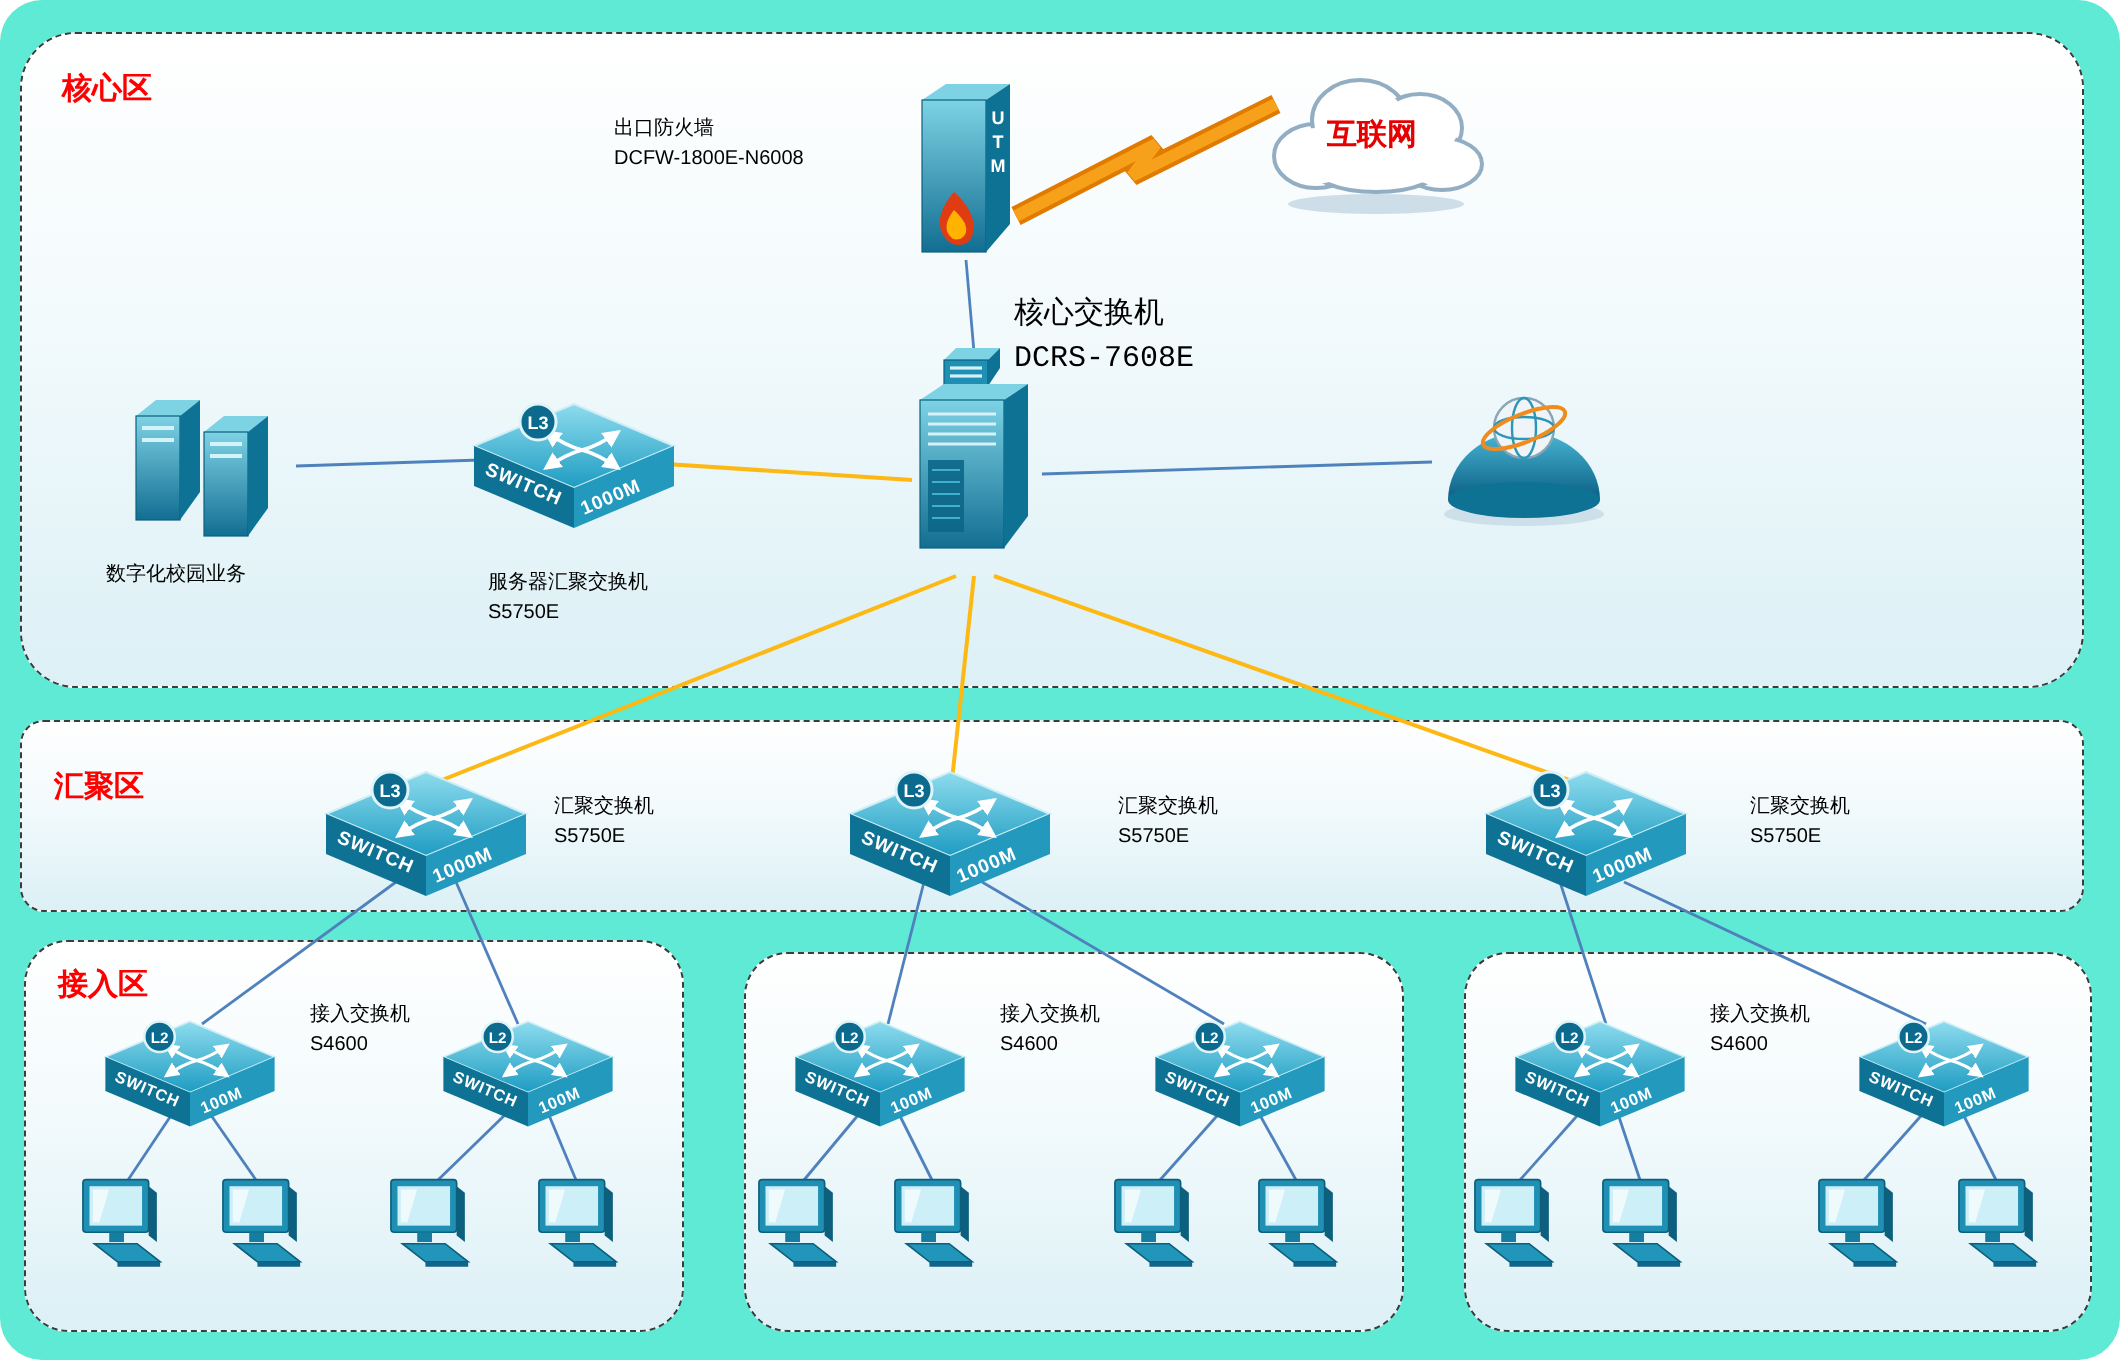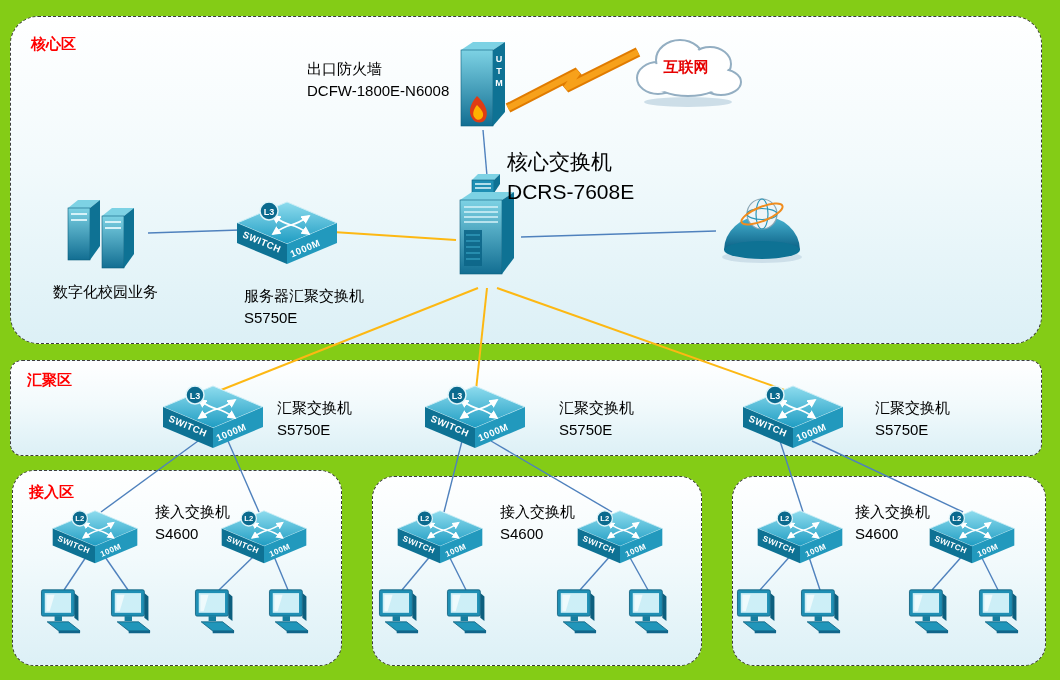--- a/index.html
+++ b/index.html
@@ -1,39 +1,39 @@
 <!DOCTYPE html>
 <html><head>
 <meta charset="utf-8">
 <style>
   * { margin:0; padding:0; box-sizing:border-box; }
   html,body { width:1060px; height:680px; background:#ffffff;
               font-family:"Liberation Sans","DejaVu Sans",sans-serif; }
-  .canvas { position:relative; width:1060px; height:680px; background:#84cc16; overflow:hidden; }
+  .canvas { position:relative; width:1060px; height:680px; background:#5eead4; overflow:hidden;border-radius:21px; }
 
   .zone { position:absolute; border:1px dashed #3c3c3c;
           background:linear-gradient(180deg,#ffffff 0%,#f2fafc 45%,#dcf0f6 100%); }
   .zone-core { left:10px; top:16px;  width:1032px; height:328px; border-radius:28px; }
   .zone-agg  { left:10px; top:360px; width:1032px; height:96px;  border-radius:12px; }
   .zone-acc  { top:476px; width:330px; height:190px; border-radius:22px; }
   .a1 { left:12px; top:470px; height:196px; }
   .a2 { left:372px; }
   .a3 { left:732px; width:314px; }
   .zone-label { position:absolute; left:20px; top:18px; color:#ff0000;
                 font-weight:bold; font-size:15px; }
-  .zone-agg .zone-label { top:10px; left:16px; }
+  .zone-agg .zone-label { top:23px; left:16px; }
   .a1 .zone-label { top:12px; left:16px;font-family:Liberation Serif, serif; }
 
   .links { position:absolute; left:0; top:0; }
   .device { position:absolute; }
   .device svg { width:100%; height:100%; display:block; }
 
-  .dev-label { position:absolute; font-size:15px; color:#000; line-height:1.45;
+  .dev-label { position:absolute; font-size:10px; color:#000; line-height:1.45;
                white-space:nowrap; }
-  .dev-label.lg { font-size:21px; }
+  .dev-label.lg { font-size:15px;font-family:Liberation Mono, monospace; }
   svg text { font-family:"Liberation Sans","DejaVu Sans",sans-serif; }
   .utm-text { writing-mode:vertical-rl; text-orientation:upright; letter-spacing:2px; }
 </style>
 </head>
 <body>
 
 <div class="canvas">
 
   <div class="zone zone-core">
     <div class="zone-label">核心区</div>

